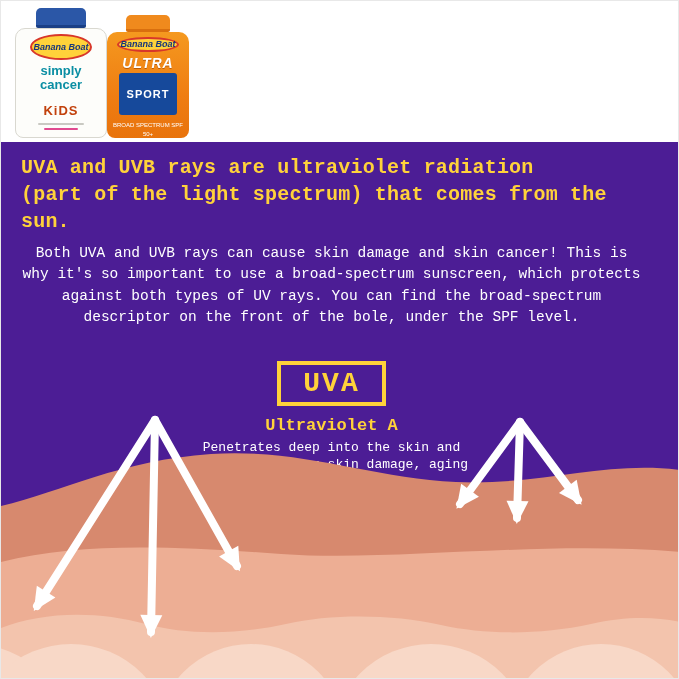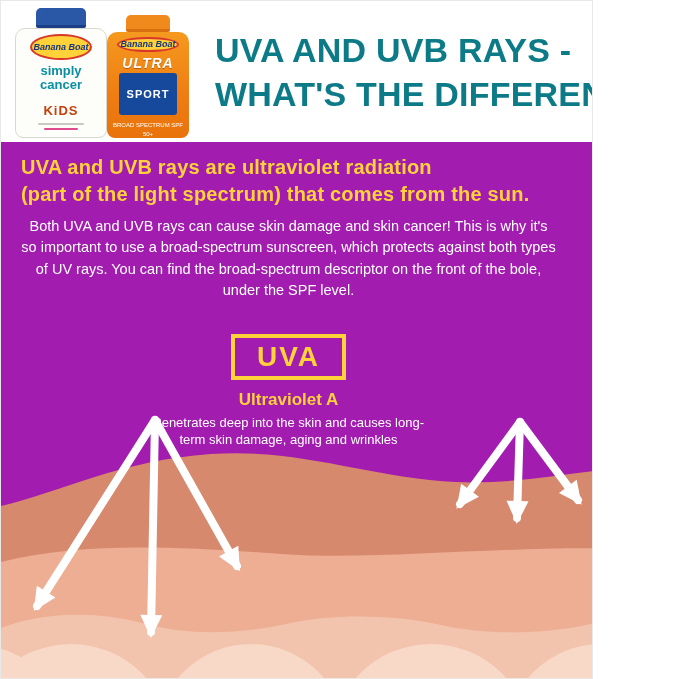--- a/index.html
+++ b/index.html
@@ -1,21 +1,21 @@
 <!DOCTYPE html>
 <html><head>
 <meta charset="utf-8">
 <style>
   * { margin: 0; padding: 0; box-sizing: border-box; }
   html, body { background: #ffffff; }
   body { font-family: "Liberation Sans", "DejaVu Sans", sans-serif; }
 
   .page {
     position: relative;
-    width: 593px;
+    width: 679px;
     height: 679px;
     background: #ffffff;
     overflow: hidden;
     border: 1px solid #e8e8e8;
   }
 
   
   .top {
     position: relative;
     height: 141px;
@@ -85,23 +85,24 @@
     font-weight: 800;
     line-height: 1.3;
     letter-spacing: 0.2px;
     white-space: nowrap;
   }
 
   
   .blue {
     position: absolute;
     top: 141px; left: 0; right: 0; bottom: 0;
-    background: #a21caf;
+    background: #4c1d95;
     padding: 12px 36px 0 20px;
     overflow: hidden;
+    font-family: Liberation Mono, monospace;
   }
   .lede {
     color: #ffd23a;
     font-size: 20px;
     font-weight: bold;
     line-height: 1.35;
     letter-spacing: 0.2px;
   }
   .intro-body {
     margin-top: 8px;
@@ -181,24 +182,20 @@
             <span>Banana Boat</span>
           </div>
           <div class="sport-l1">ULTRA</div>
           <div class="sport-l2">SPORT</div>
           <div class="sport-l3">BROAD SPECTRUM SPF 50+</div>
         </div>
       </div>
 
     </div>
 
-    <h1 class="title">
-      <span>UVA AND UVB RAYS -</span><br>
-      <span>WHAT'S THE DIFFERENCE?</span>
-    </h1>
 
   </header>
 
   <section class="blue">
 
     <h2 class="lede">
       <span>UVA and UVB rays are ultraviolet radiation</span><br>
       <span>(part of the light spectrum) that comes from the sun.</span>
     </h2>
 

